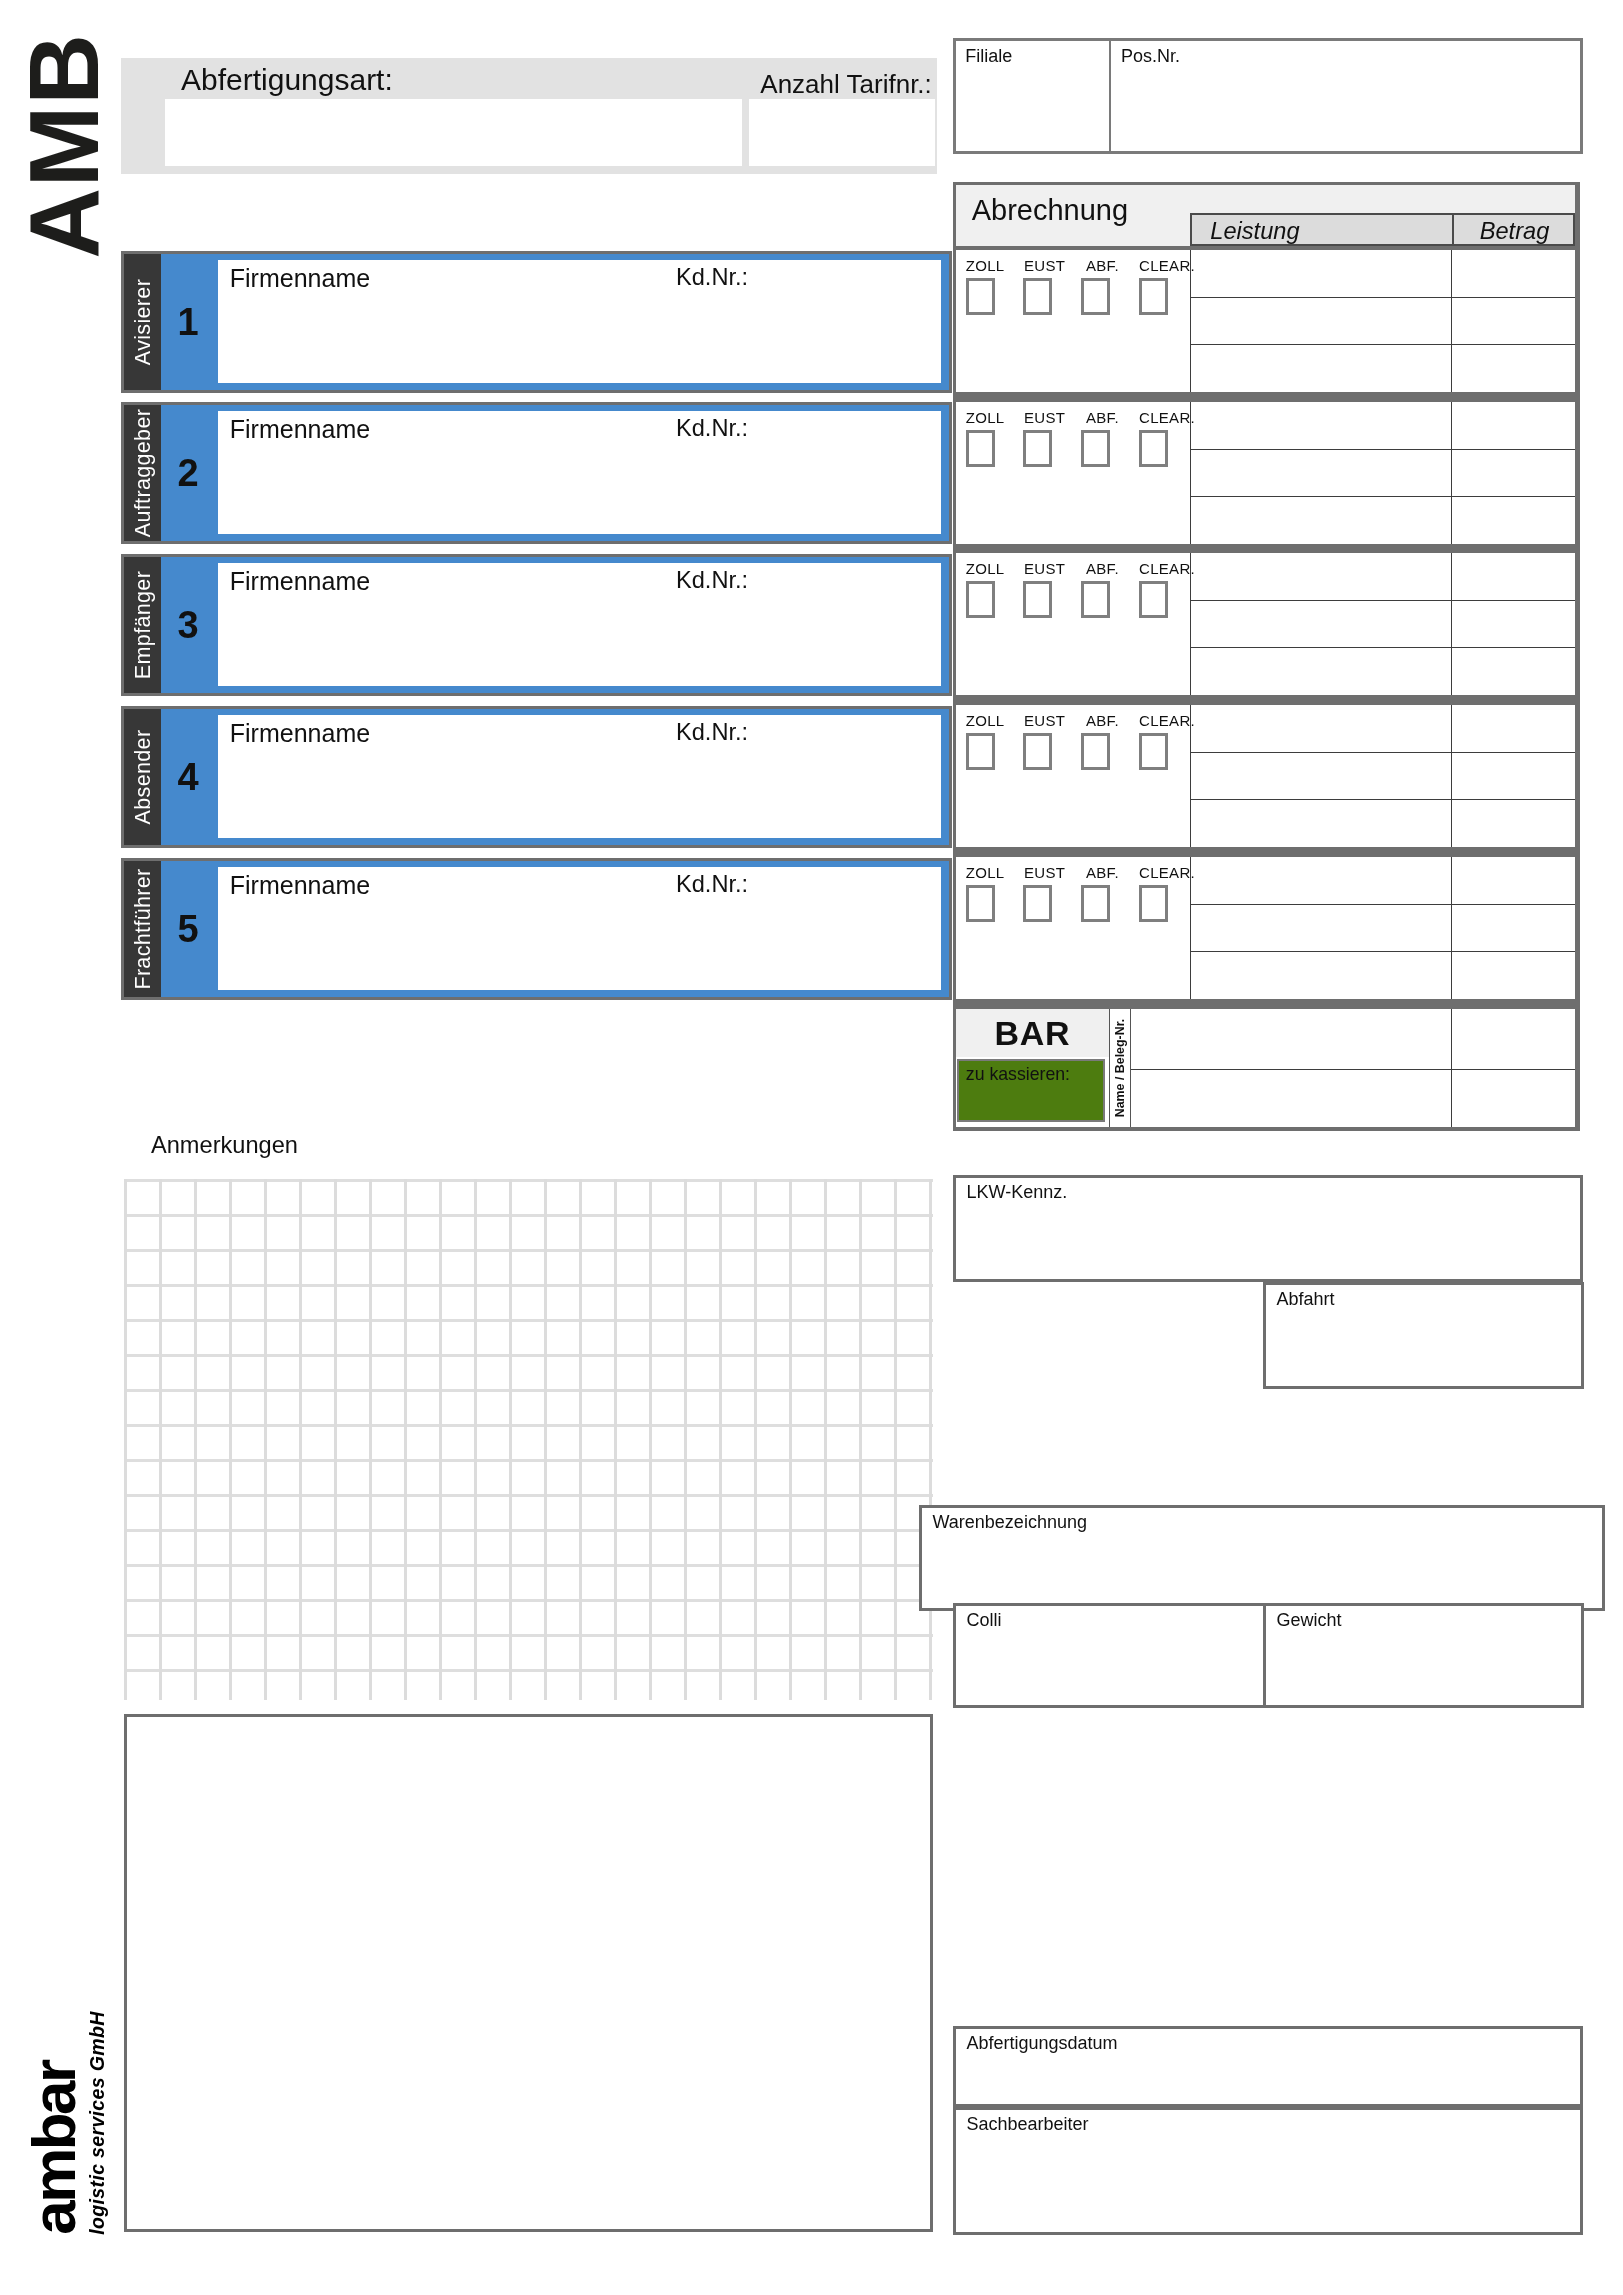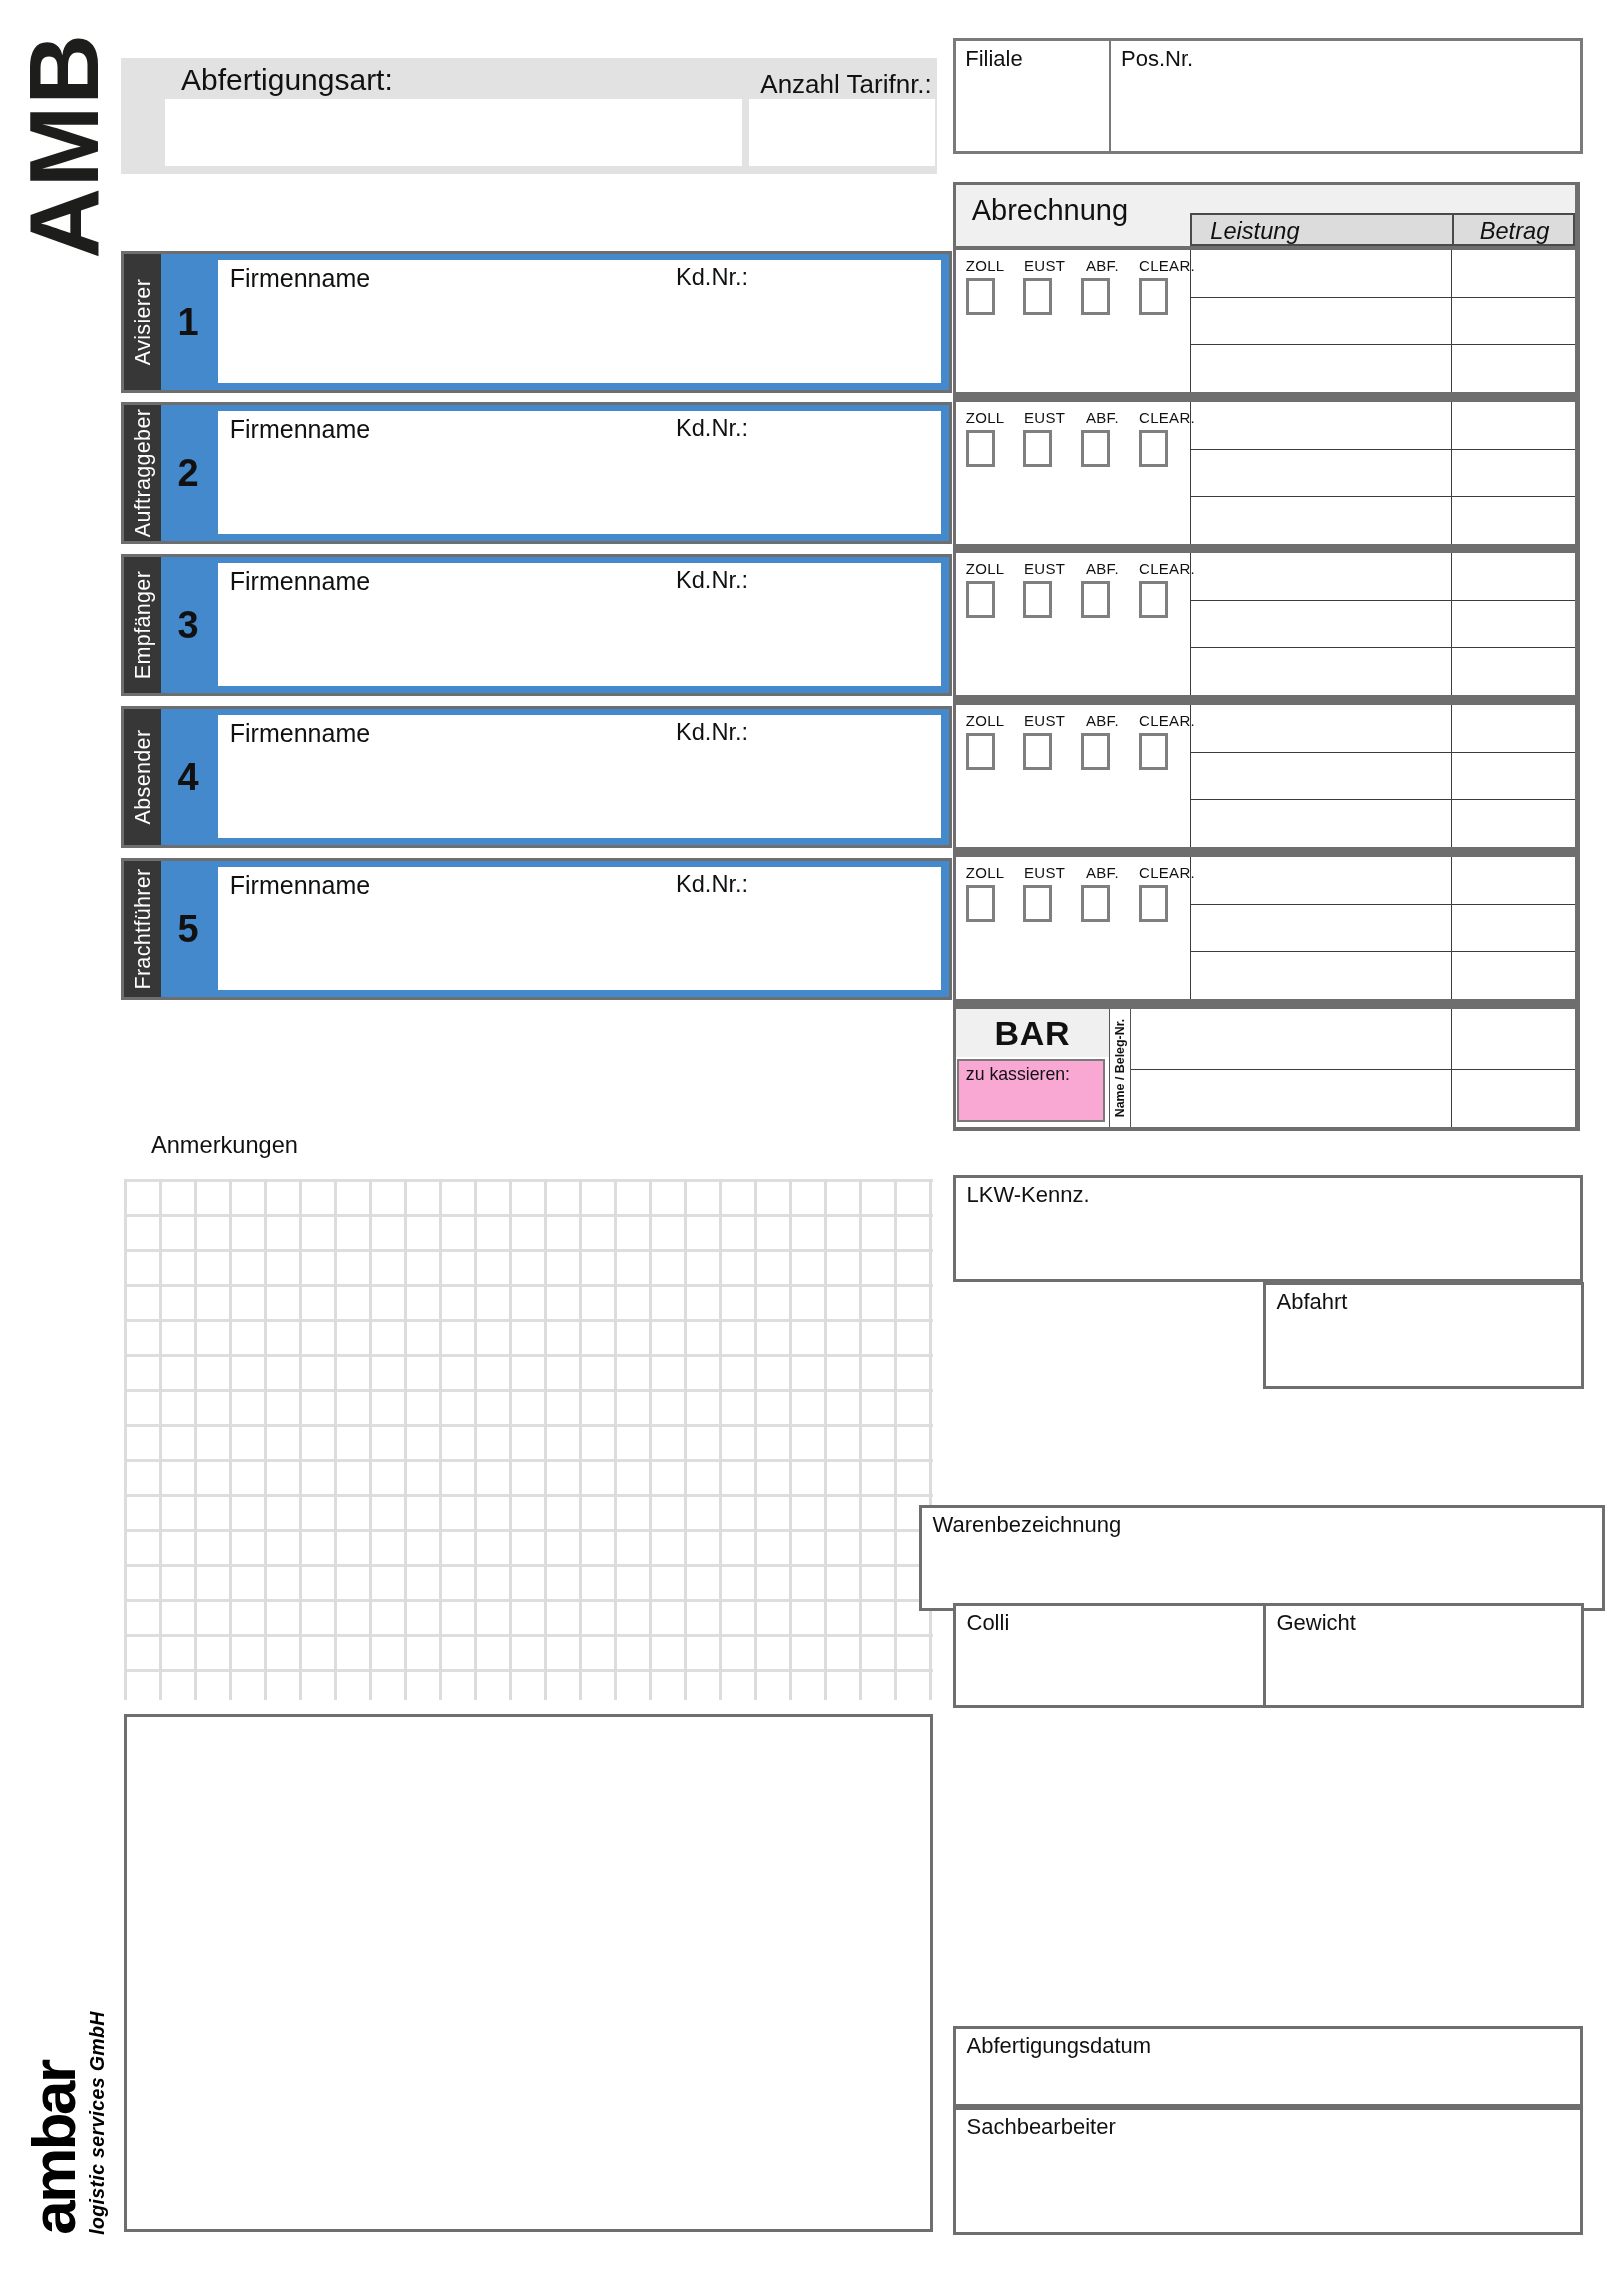--- a/index.html
+++ b/index.html
@@ -11,42 +11,42 @@
   .vtext{position:absolute;top:50%;left:50%;transform:translate(-50%,-50%) rotate(-90deg);
          white-space:nowrap;}
   
   #amb-logo-text{font-size:98px;font-weight:bold;letter-spacing:0.7px;color:#1d1d1b;}
   #top-panel{background:#e2e2e2;}
   .panel-label{font-size:30px;color:#111;}
   .panel-label-small{font-size:26px;color:#111;}
   .white-input{background:#fff;}
   .framed{border:3.9px solid #7a7a7a;background:#fff;box-sizing:border-box;}
   .framed5{border:3.3px solid #6e6e6e;background:#fff;box-sizing:border-box;}
-  .box-label{font-size:22px;color:#111;}
+  .box-label{font-size:18px;color:#111;}
   
   #abrech-col{background:#6e6e6e;border:3.9px solid #6e6e6e;box-sizing:border-box;}
   #abrech-header{background:#f0f0f0;}
   #abrech-title{font-size:29px;color:#111;}
   #lb-strip{background:#dcdcdc;border:2px solid #4a4a4a;box-sizing:border-box;font-style:italic;}
   .colhead{font-size:23.6px;color:#111;}
   .abl-block{background:#fff;}
   .cb-label{font-size:15px;color:#111;letter-spacing:0.3px;}
   .cb{border:3.9px solid #7f7f7f;background:#fff;box-sizing:border-box;}
   .tline{background:#3d3d3d;}
   
   .party-row{border:3.3px solid #6e6e6e;background:#4589cd;box-sizing:border-box;}
   .role-strip{background:#373737;}
   .role-label{font-size:21.6px;color:#fff;letter-spacing:0.3px;}
   .party-number{font-size:38px;font-weight:bold;color:#111;display:flex;align-items:center;justify-content:center;}
   .firmenname-label{font-size:25px;color:#111;}
   .kdnr-label{font-size:23.6px;color:#111;}
   
   #bar-box{background:#f0f0f0;display:flex;align-items:center;justify-content:center;}
   #bar-title{font-size:34px;font-weight:bold;color:#111;letter-spacing:0.7px;}
-  #zk-box{border:2.6px solid #7a7a7a;background:#f9a8d4;box-sizing:border-box;}
+  #zk-box{border:2.6px solid #7a7a7a;background:#4d7c0f;box-sizing:border-box;}
   #zk-label{font-size:17.7px;color:#111;}
   #name-strip{border-left:1.3px solid #555;border-right:1.3px solid #555;background:#fff;box-sizing:border-box;}
   #name-strip .vtext{font-size:12.4px;font-weight:bold;color:#111;}
   
   #anmerk-label{font-size:23.6px;color:#111;}
   #anmerk-grid{background-color:#fff;
     background-image:linear-gradient(to right,#dcdcdc 2.6px,transparent 2.6px),
                      linear-gradient(to bottom,#dedede 3.3px,transparent 3.3px);
     background-size:35px 35px;}
   

